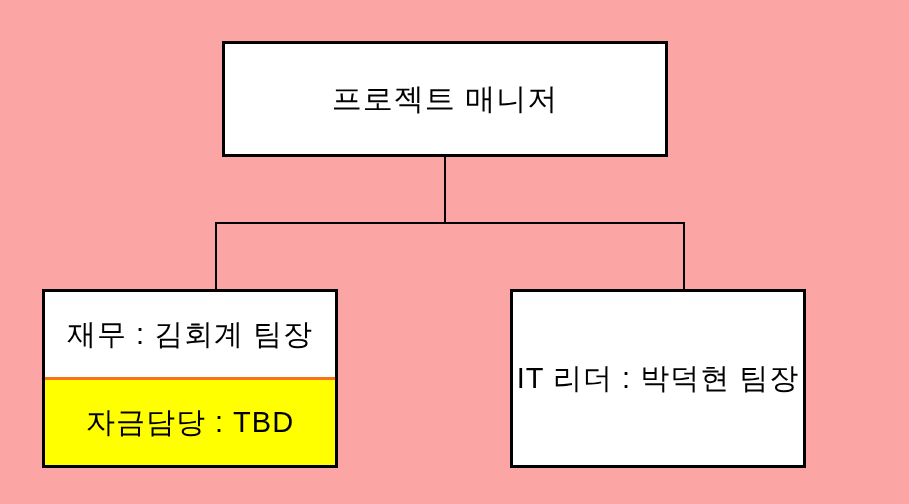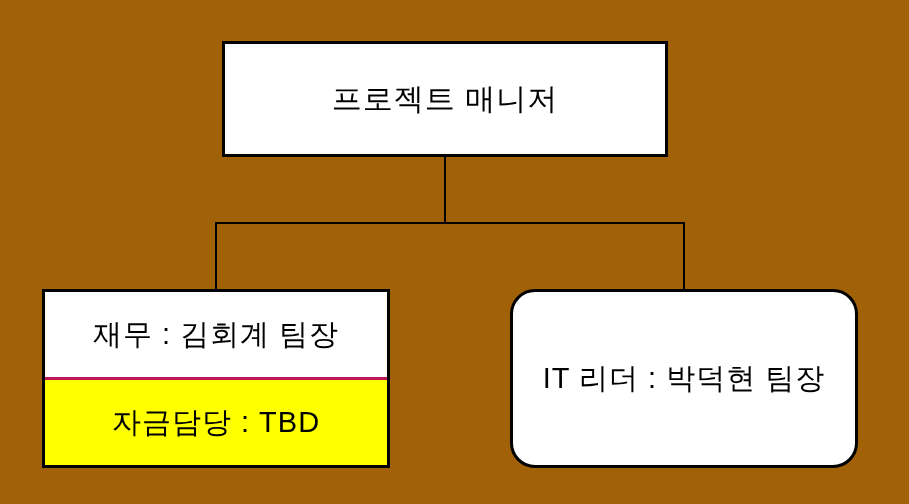--- a/index.html
+++ b/index.html
@@ -4,21 +4,21 @@
 <style>
   html, body {
     margin: 0;
     padding: 0;
     background: #FFFFFF;
   }
   .canvas {
     position: relative;
     width: 909px;
     height: 504px;
-    background: #a16207;
+    background: #fca5a5;
     font-family: "Liberation Sans", "DejaVu Sans", sans-serif;
     color: #000000;
     overflow: hidden;
   }
   .node {
     position: absolute;
     border: 3px solid #000000;
     background: #FFFFFF;
     box-sizing: border-box;
   }
@@ -31,40 +31,40 @@
     flex-direction: column;
     align-items: center;
     justify-content: center;
     text-align: center;
     font-size: 30px;
     line-height: 42px;
     letter-spacing: 1px;
   }
   .child-node {
     top: 289px;
-    width: 348px;
+    width: 296px;
     height: 179px;
     display: flex;
     flex-direction: column;
   }
   .child-node.left  { left: 42px; }
-  .child-node.right { left: 510px; border-radius: 25px; }
+  .child-node.right { left: 510px; }
   .node-row {
     flex: 1;
     display: flex;
     align-items: center;
     justify-content: center;
     text-align: center;
     font-size: 29px;
     letter-spacing: 1px;
     box-sizing: border-box;
   }
   .node-row.sub {
     background: #FFFF00;
-    border-top: 3px solid #be185d;
+    border-top: 3px solid #f97316;
     text-align: right;
   }
   .connector {
     position: absolute;
     background: #000000;
   }
   .conn-top-drop    { left: 444px; top: 157px; width: 2px;  height: 67px; }
   .conn-horizontal  { left: 215px; top: 222px; width: 470px; height: 2px; }
   .conn-left-drop   { left: 215px; top: 222px; width: 2px;  height: 67px; }
   .conn-right-drop  { left: 683px; top: 222px; width: 2px;  height: 67px; }

